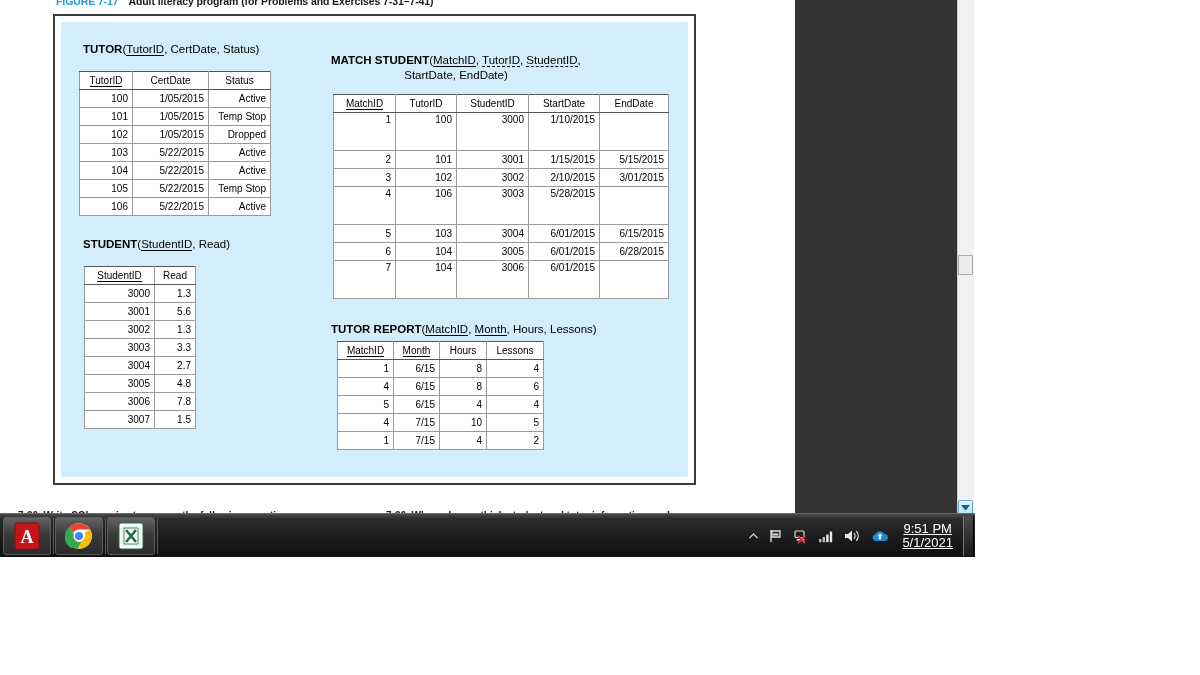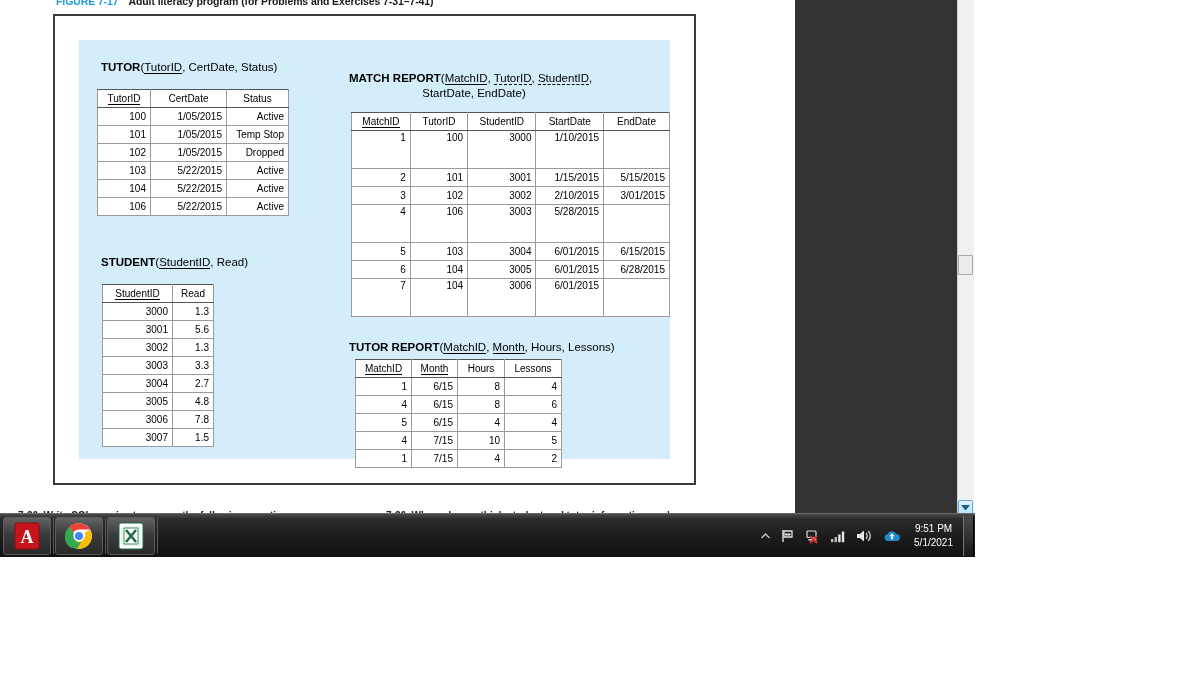--- a/index.html
+++ b/index.html
@@ -47,21 +47,21 @@
     position:absolute;left:56px;top:-5px;
     font-size:10.5px;font-weight:bold;color:#1f9fd8;
     letter-spacing:-0.1px;white-space:nowrap;
   }
   .fig-caption .cap-title{color:#1a1a1a;margin-left:10px;}
 
   
   #figure-frame{
     position:absolute;left:53px;top:14px;width:643px;height:471px;
     border:2px solid #3a3a3a;background:#ffffff;box-sizing:border-box;
-    padding:24px;
+    padding:6px;
   }
   #figure-inner{
     width:100%;height:100%;background:#d4edfb;box-sizing:border-box;
     position:relative;
   }
 
   .rel-title{
     position:absolute;font-size:11.5px;font-weight:bold;color:#000;
     white-space:nowrap;line-height:15px;
   }
@@ -106,22 +106,22 @@
     display:flex;align-items:center;justify-content:center;
   }
   .tb-sep{
     position:absolute;top:4px;width:1px;height:36px;background:#5a5a5a;
   }
   #tray{
     position:absolute;right:0;top:0;height:44px;display:flex;align-items:center;
   }
   .tray-icon{margin:0 5px;display:flex;align-items:center;}
   #clock{
-    color:#ffffff;font-size:10px;text-align:center;line-height:14px;
-    margin-left:8px;margin-right:8px;white-space:nowrap;
+    color:#ffffff;font-size:13px;text-align:center;line-height:14px;
+    margin-left:8px;margin-right:8px;white-space:nowrap;text-decoration:underline;
   }
   #show-desktop{
     width:9px;height:40px;margin-left:2px;margin-right:1px;
     background:linear-gradient(#4a4a4a,#1a1a1a);
     border-left:1px solid #777;border-right:1px solid #000;
   }
 </style>
 </head>
 <body>
 
@@ -168,20 +168,25 @@
                 <td class="num">103</td>
                 <td class="txt">5/22/2015</td>
                 <td class="txt">Active</td>
               </tr>
               <tr>
                 <td class="num">104</td>
                 <td class="txt">5/22/2015</td>
                 <td class="txt">Active</td>
               </tr>
               <tr>
+                <td class="num">105</td>
+                <td class="txt">5/22/2015</td>
+                <td class="txt">Temp Stop</td>
+              </tr>
+              <tr>
                 <td class="num">106</td>
                 <td class="txt">5/22/2015</td>
                 <td class="txt">Active</td>
               </tr>
             </tbody>
         </table>
 
         <div class="rel-title" style="left:22px;top:215px;">
           <span>STUDENT</span><span class="attrs">(</span><span class="attrs pk">StudentID</span><span class="attrs">, Read)</span>
         </div>
@@ -223,21 +228,21 @@
                 <td class="num">7.8</td>
               </tr>
               <tr>
                 <td class="num">3007</td>
                 <td class="num">1.5</td>
               </tr>
             </tbody>
         </table>
 
         <div class="rel-title" style="left:270px;top:31px;text-align:left;">
-          <span>MATCH REPORT</span><span class="attrs">(</span><span class="attrs pk">MatchID</span><span class="attrs">, </span><span class="attrs fk">TutorID</span><span class="attrs">, </span><span class="attrs fk">StudentID</span><span class="attrs">,</span>
+          <span>MATCH STUDENT</span><span class="attrs">(</span><span class="attrs pk">MatchID</span><span class="attrs">, </span><span class="attrs fk">TutorID</span><span class="attrs">, </span><span class="attrs fk">StudentID</span><span class="attrs">,</span>
           <div style="text-align:center;width:250px;" class="attrs">StartDate, EndDate)</div>
         </div>
 
         <table class="rel" id="tbl-match" style="left:272px;top:72px;">
           <thead>
             <tr>
               <th style="width:62px;"><span>MatchID</span></th>
               <th style="width:61px;"><span style="border:none;">TutorID</span></th>
               <th style="width:72px;"><span style="border:none;">StudentID</span></th>
               <th style="width:71px;"><span style="border:none;">StartDate</span></th>

